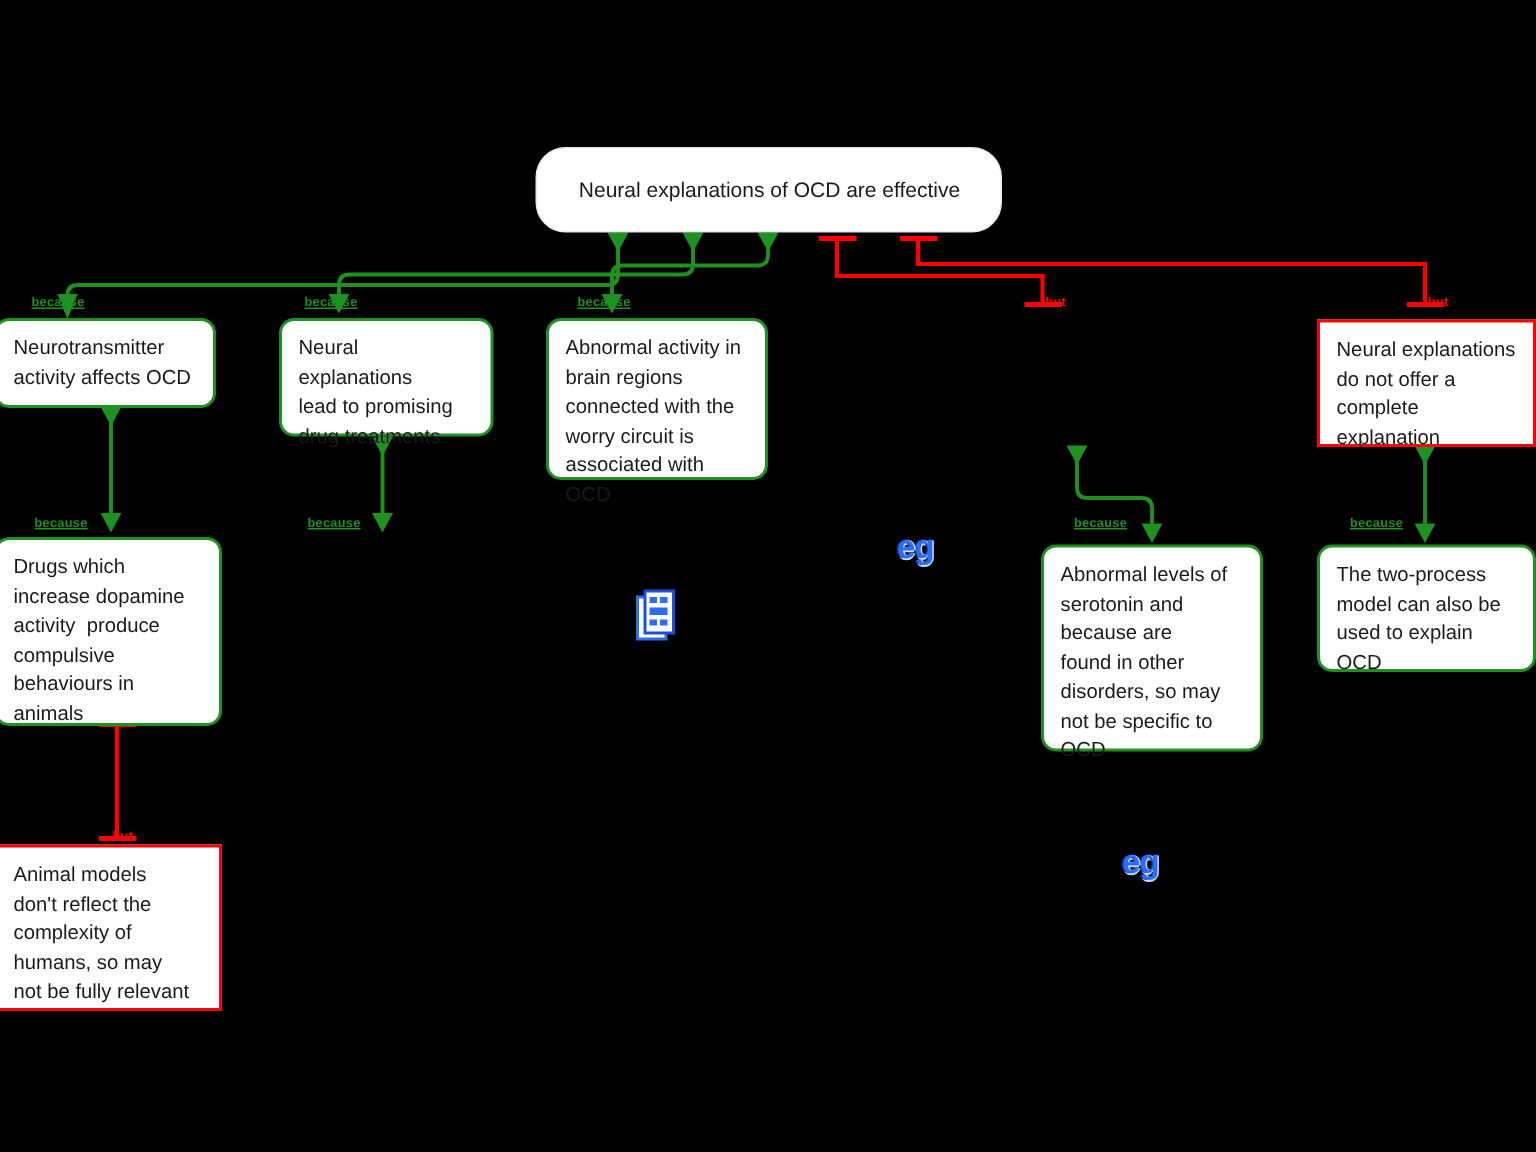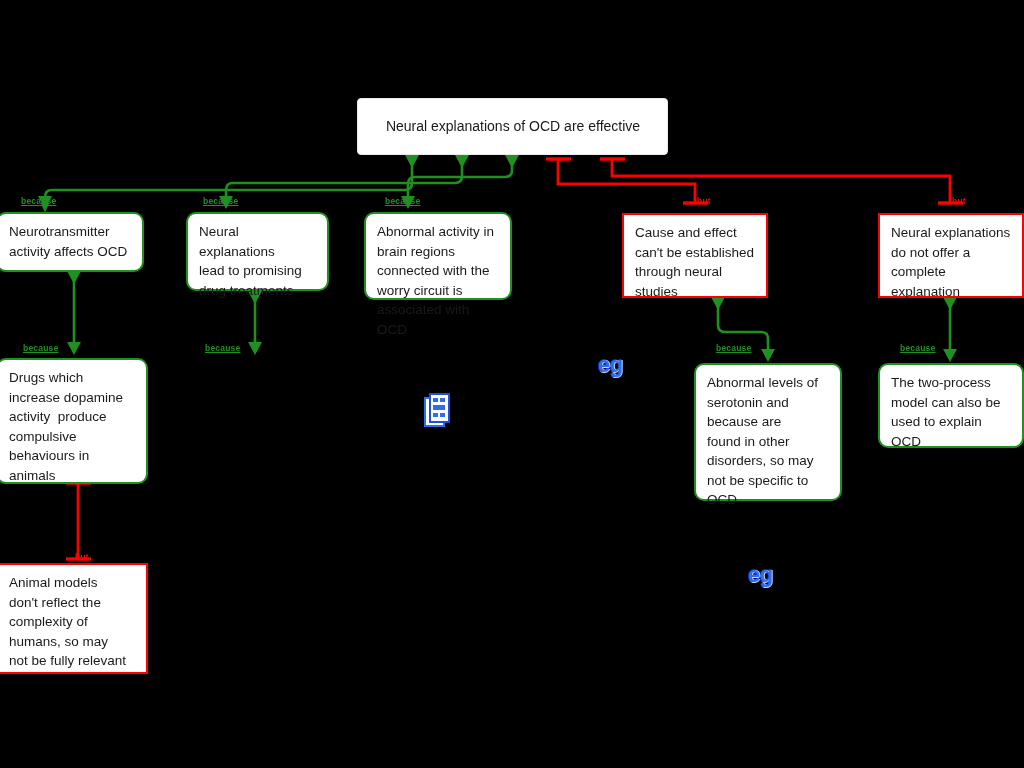--- a/index.html
+++ b/index.html
@@ -38,21 +38,21 @@
     box-sizing: border-box;
     background: #ffffff;
     color: #1a1a1a;
     font-size: 13.5px;
     line-height: 19.5px;
     padding: 8px 10px 8px 11px;
     z-index: 5;
   }
   .node.root {
     border: 1.5px solid #e9e9e9;
-    border-radius: 4px;
+    border-radius: 20px;
     text-align: center;
     font-size: 14px;
     padding-top: 18px;
   }
   .node.green {
     border: 2.5px solid #1f9120;
     border-radius: 10px;
   }
   .node.red {
     border: 2.5px solid #ff0000;
@@ -174,35 +174,29 @@
     <span class="txt">Neurotransmitter
 activity affects OCD</span>
   </div>
 
   <div class="node green" style="left:186px; top:212px; width:143px; height:79px;">
     <span class="txt">Neural explanations
 lead to promising
 drug treatments</span>
   </div>
 
-  <div class="node green" style="left:364px; top:212px; width:148px; height:88px;">
+  <div class="node green" style="left:364px; top:212px; width:148px; height:108px;">
     <span class="txt">Abnormal activity in
 brain regions
 connected with the
 worry circuit is
 associated with
 OCD</span>
   </div>
 
-  <div class="node red" style="left:622px; top:213px; width:146px; height:85px;">
-    <span class="txt">Cause and effect
-can't be established
-through neural
-studies</span>
-  </div>
 
   <div class="node red" style="left:878px; top:213px; width:146px; height:85px;">
     <span class="txt">Neural explanations
 do not offer a
 complete
 explanation</span>
   </div>
 
   <div class="node green" style="left:-4px; top:358px; width:152px; height:126px;">
     <span class="txt">Drugs which

